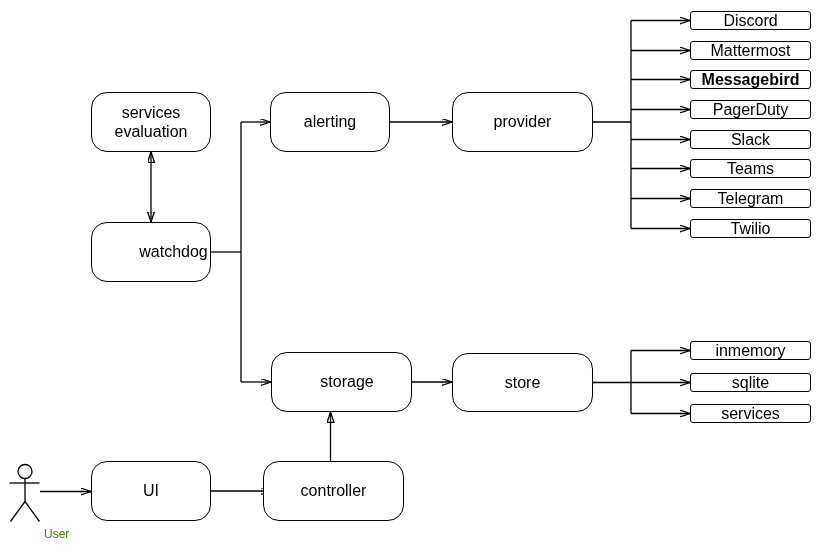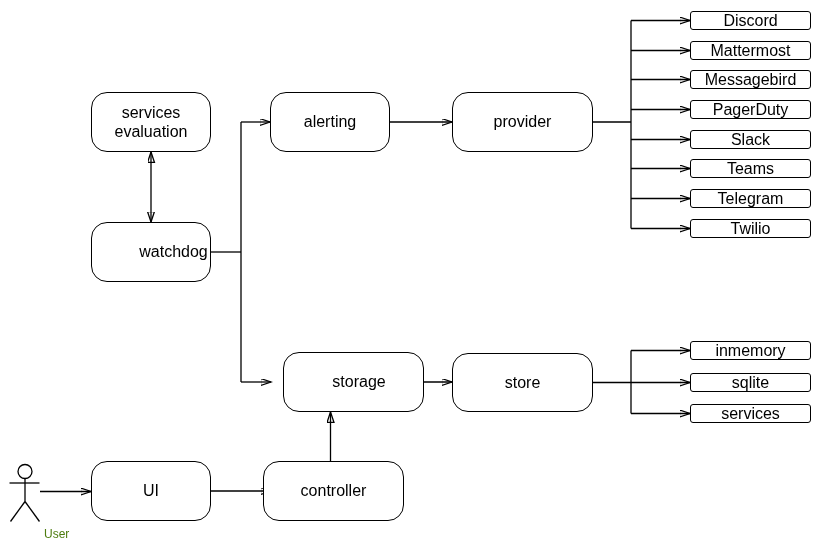--- a/index.html
+++ b/index.html
@@ -75,28 +75,28 @@
       <line class="figure-part" x1="9.5" y1="483" x2="39.5" y2="483"></line>
       <line class="figure-part" x1="25" y1="501.5" x2="10.5" y2="521.5"></line>
       <line class="figure-part" x1="25" y1="501.5" x2="39.5" y2="521.5"></line>
     </g>
   </svg>
 
   <div class="node big" style="left:91px;top:92px;">services evaluation</div>
   <div class="node big" style="left:91px;top:222px;padding-left:45px;">watchdog</div>
   <div class="node big" style="left:270px;top:92px;">alerting</div>
   <div class="node big narrow" style="left:452px;top:92px;">provider</div>
-  <div class="node big narrow" style="left:283px;top:352px;padding-left:11px;">storage</div>
+  <div class="node big narrow" style="left:271px;top:352px;padding-left:11px;">storage</div>
   <div class="node big narrow" style="left:452px;top:353px;height:59px;">store</div>
   <div class="node big" style="left:91px;top:461px;">UI</div>
   <div class="node big narrow" style="left:263px;top:461px;">controller</div>
 
   <div class="node leaf" style="top:11px;">Discord</div>
   <div class="node leaf" style="top:41px;">Mattermost</div>
-  <div class="node leaf" style="top:70px;">Messagebird</div>
+  <div class="node leaf" style="top:70px;font-weight:bold;">Messagebird</div>
   <div class="node leaf" style="top:100px;">PagerDuty</div>
   <div class="node leaf" style="top:130px;">Slack</div>
   <div class="node leaf" style="top:159px;">Teams</div>
   <div class="node leaf" style="top:189px;">Telegram</div>
   <div class="node leaf" style="top:219px;">Twilio</div>
 
   <div class="node leaf" style="top:341px;">inmemory</div>
   <div class="node leaf" style="top:373px;">sqlite</div>
   <div class="node leaf" style="top:404px;">services</div>
 

